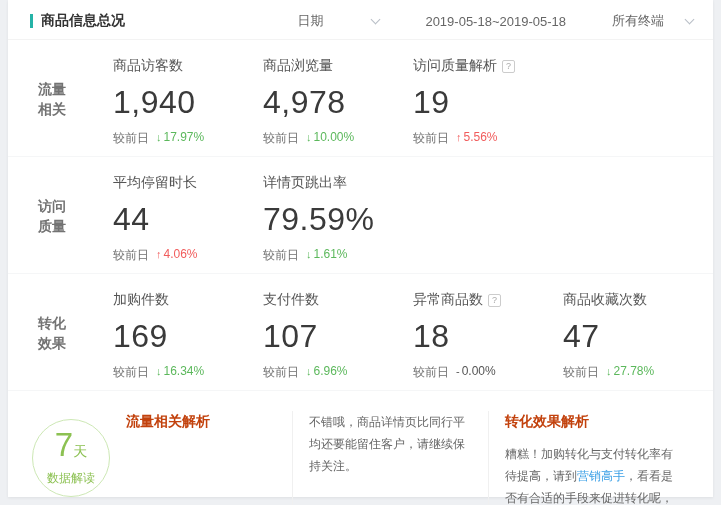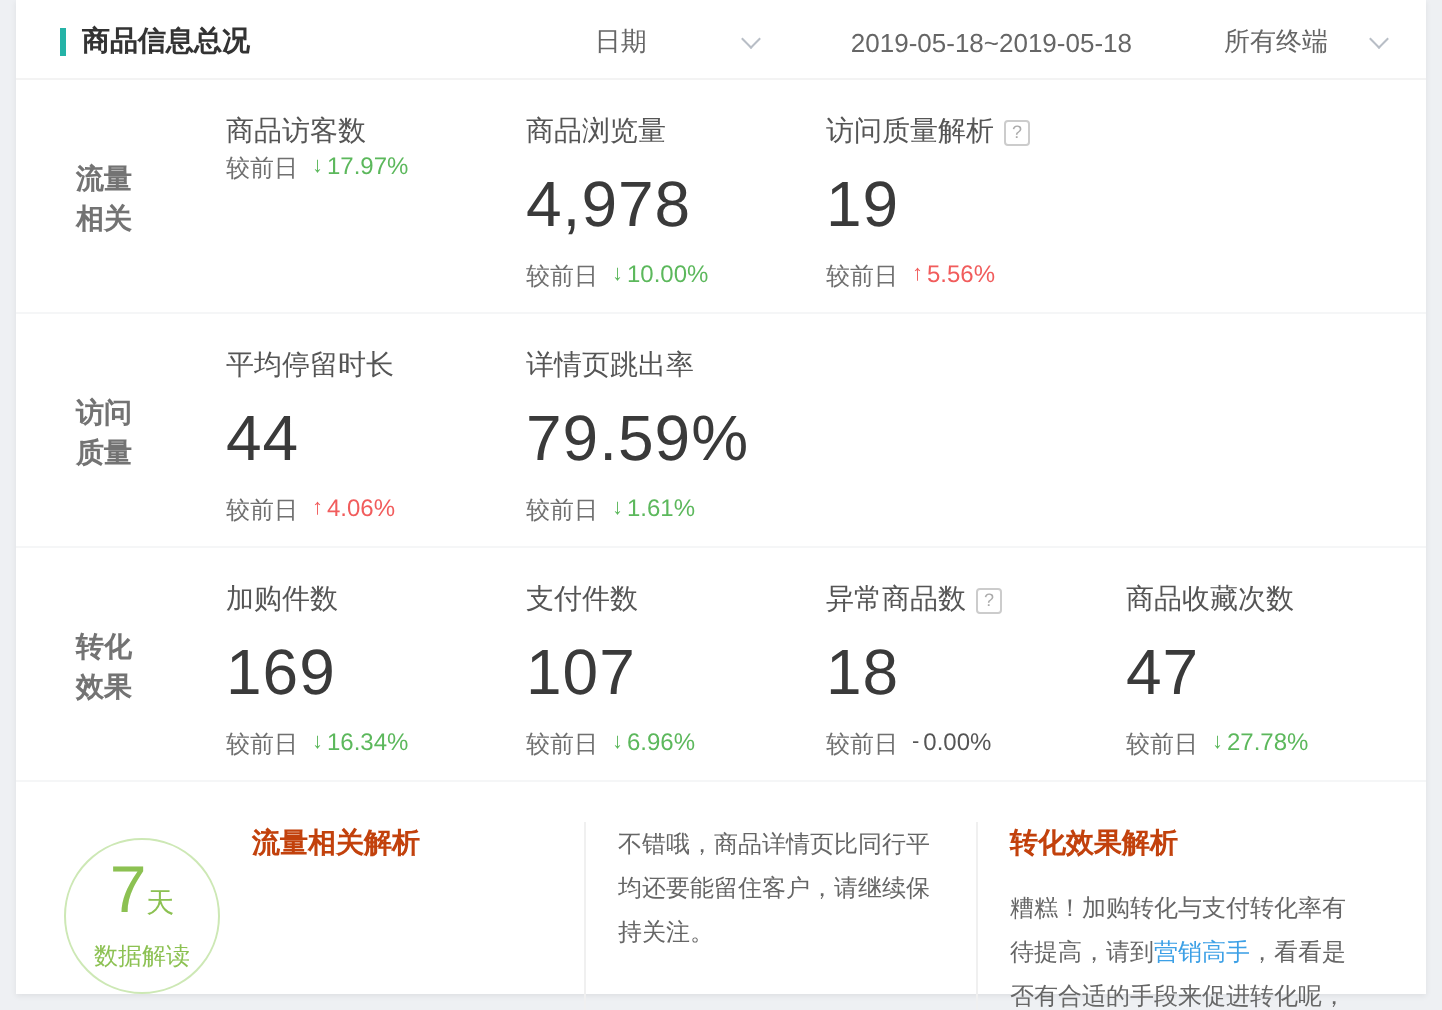--- a/index.html
+++ b/index.html
@@ -80,20 +80,21 @@
   <div class="section-row">
     <div class="v-label">
       <span>流量</span>
       <span>相关</span>
     </div>
     <div class="metrics">
       <div class="metric">
         <div class="metric-name">
             <span>商品访客数</span>
           </div>
+        <div class="metric-value">1,940</div>
         <div class="metric-change">
           <span>较前日</span>
           <span class="chg dir-down">
               <span class="arrow">↓</span>
               <span>17.97%</span>
             </span>
         </div>
       </div>
       <div class="metric">
         <div class="metric-name">

